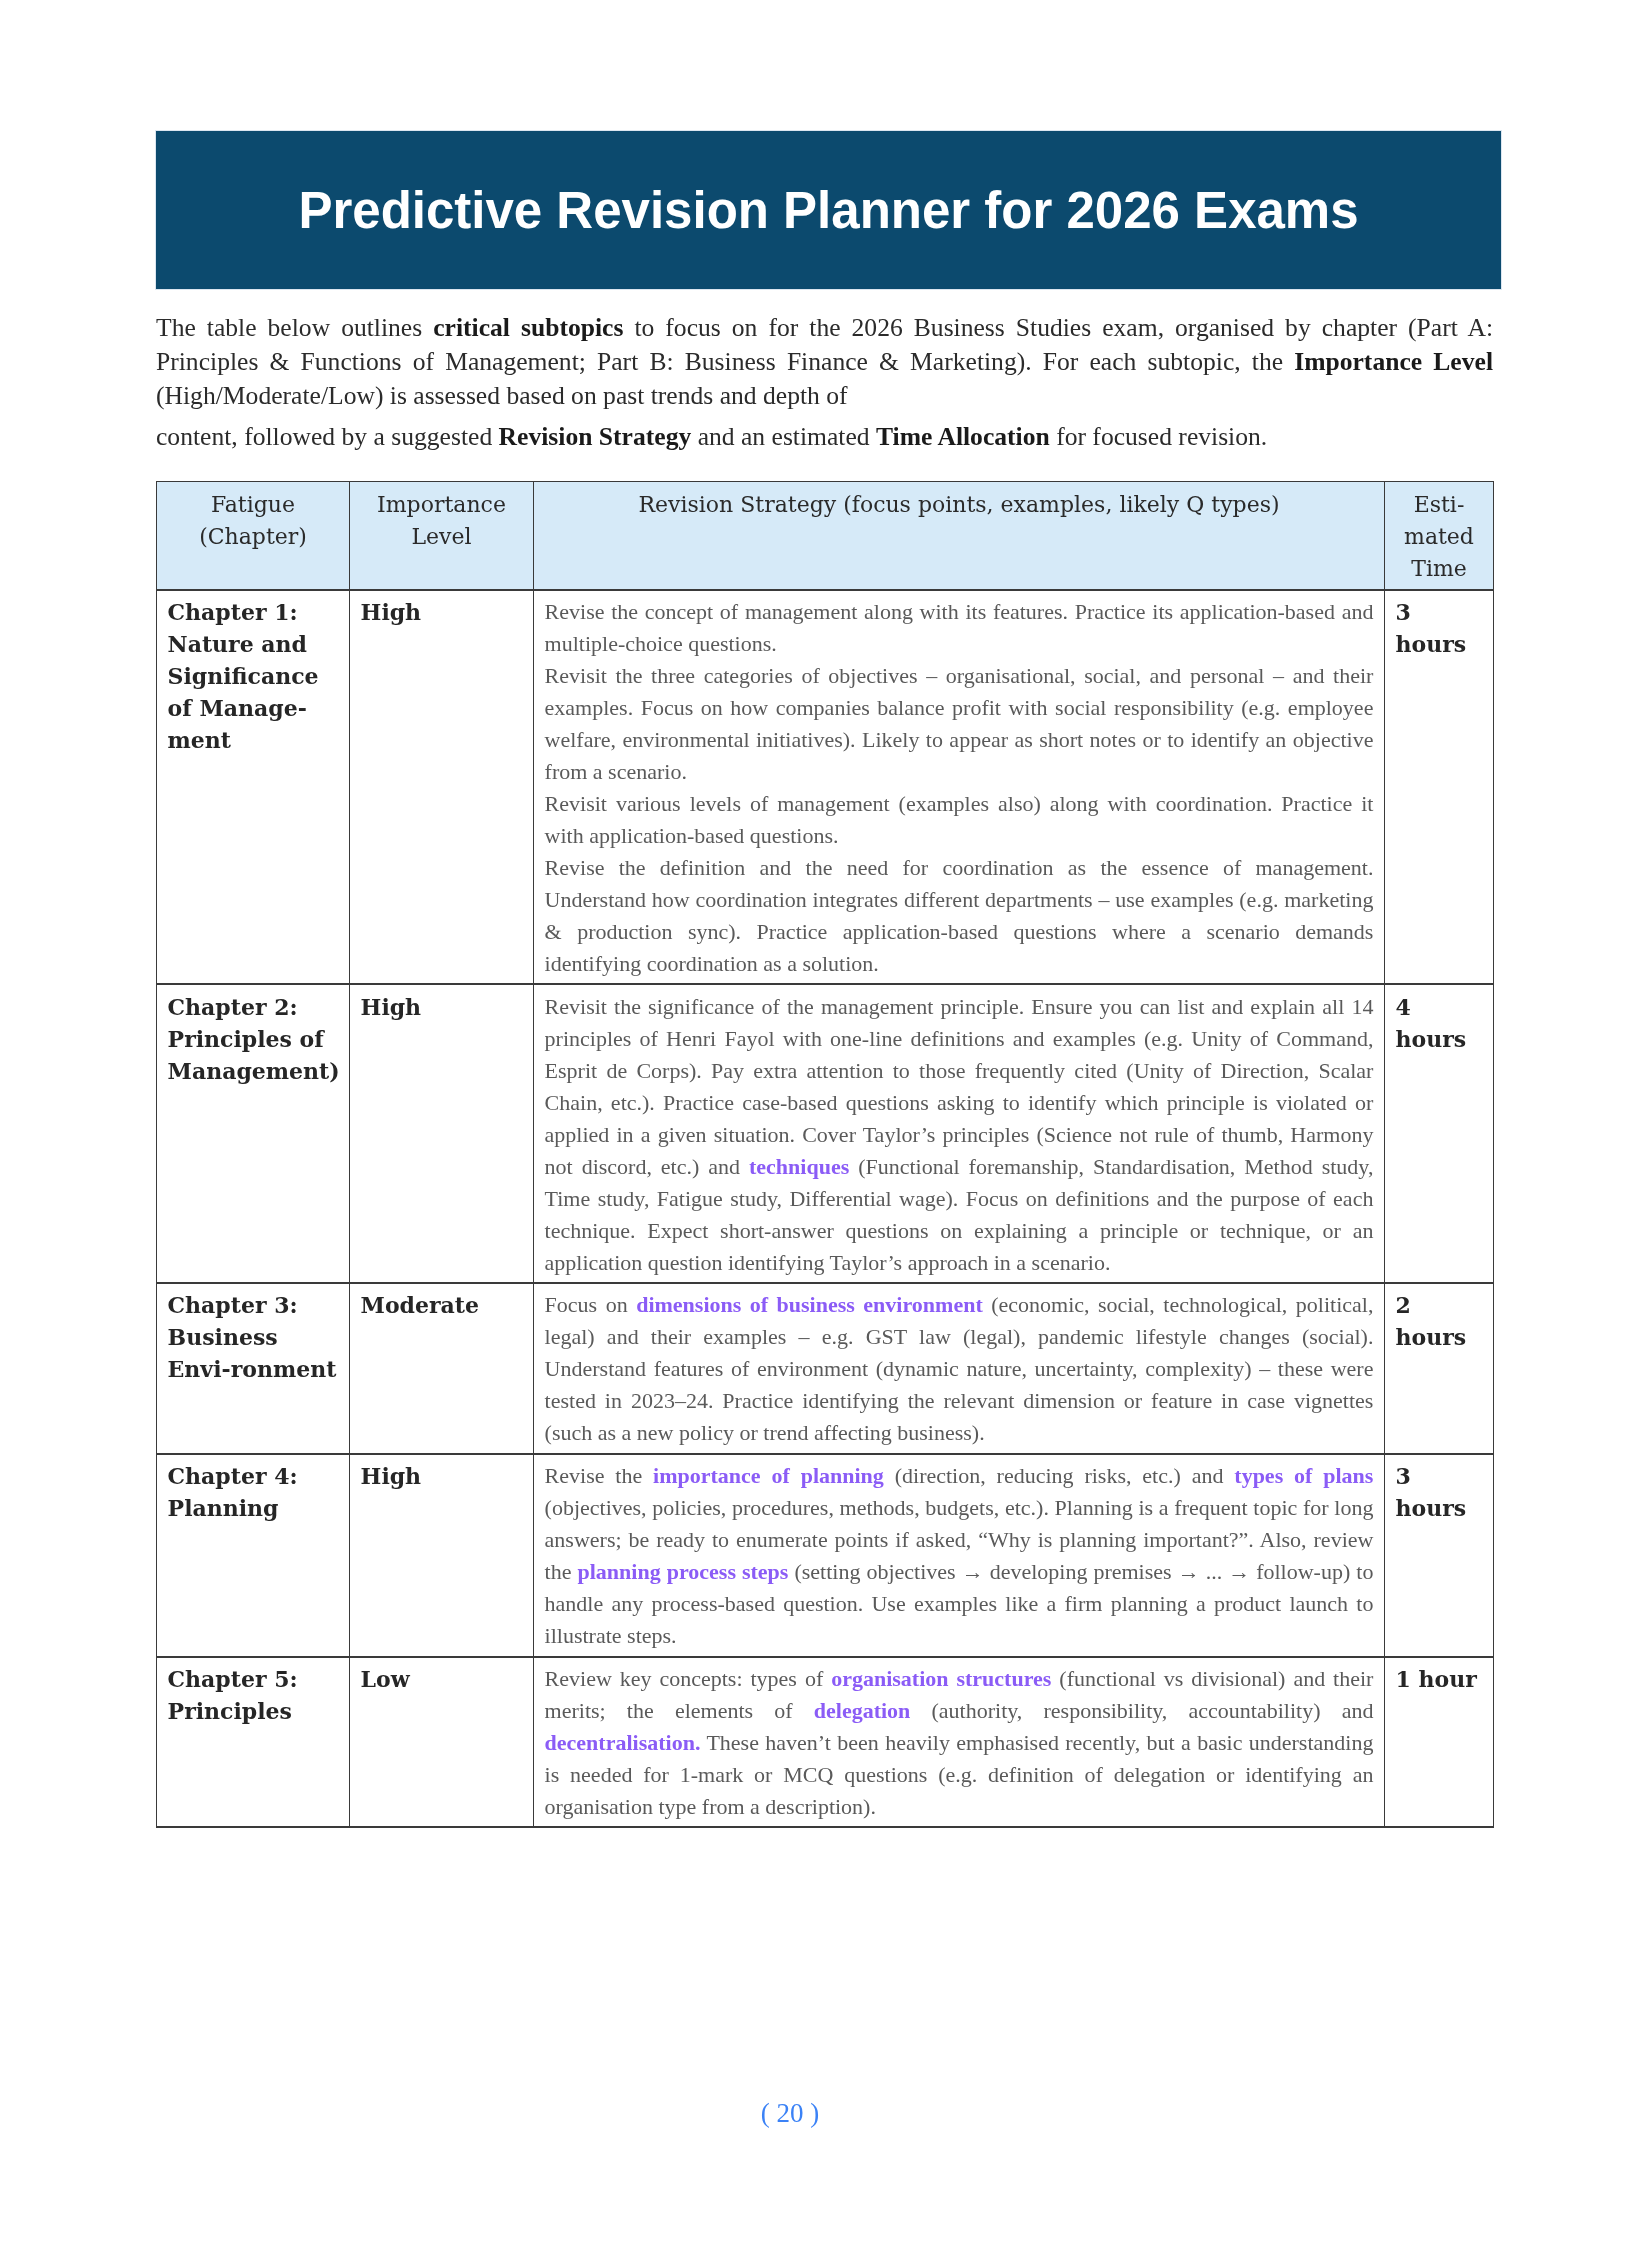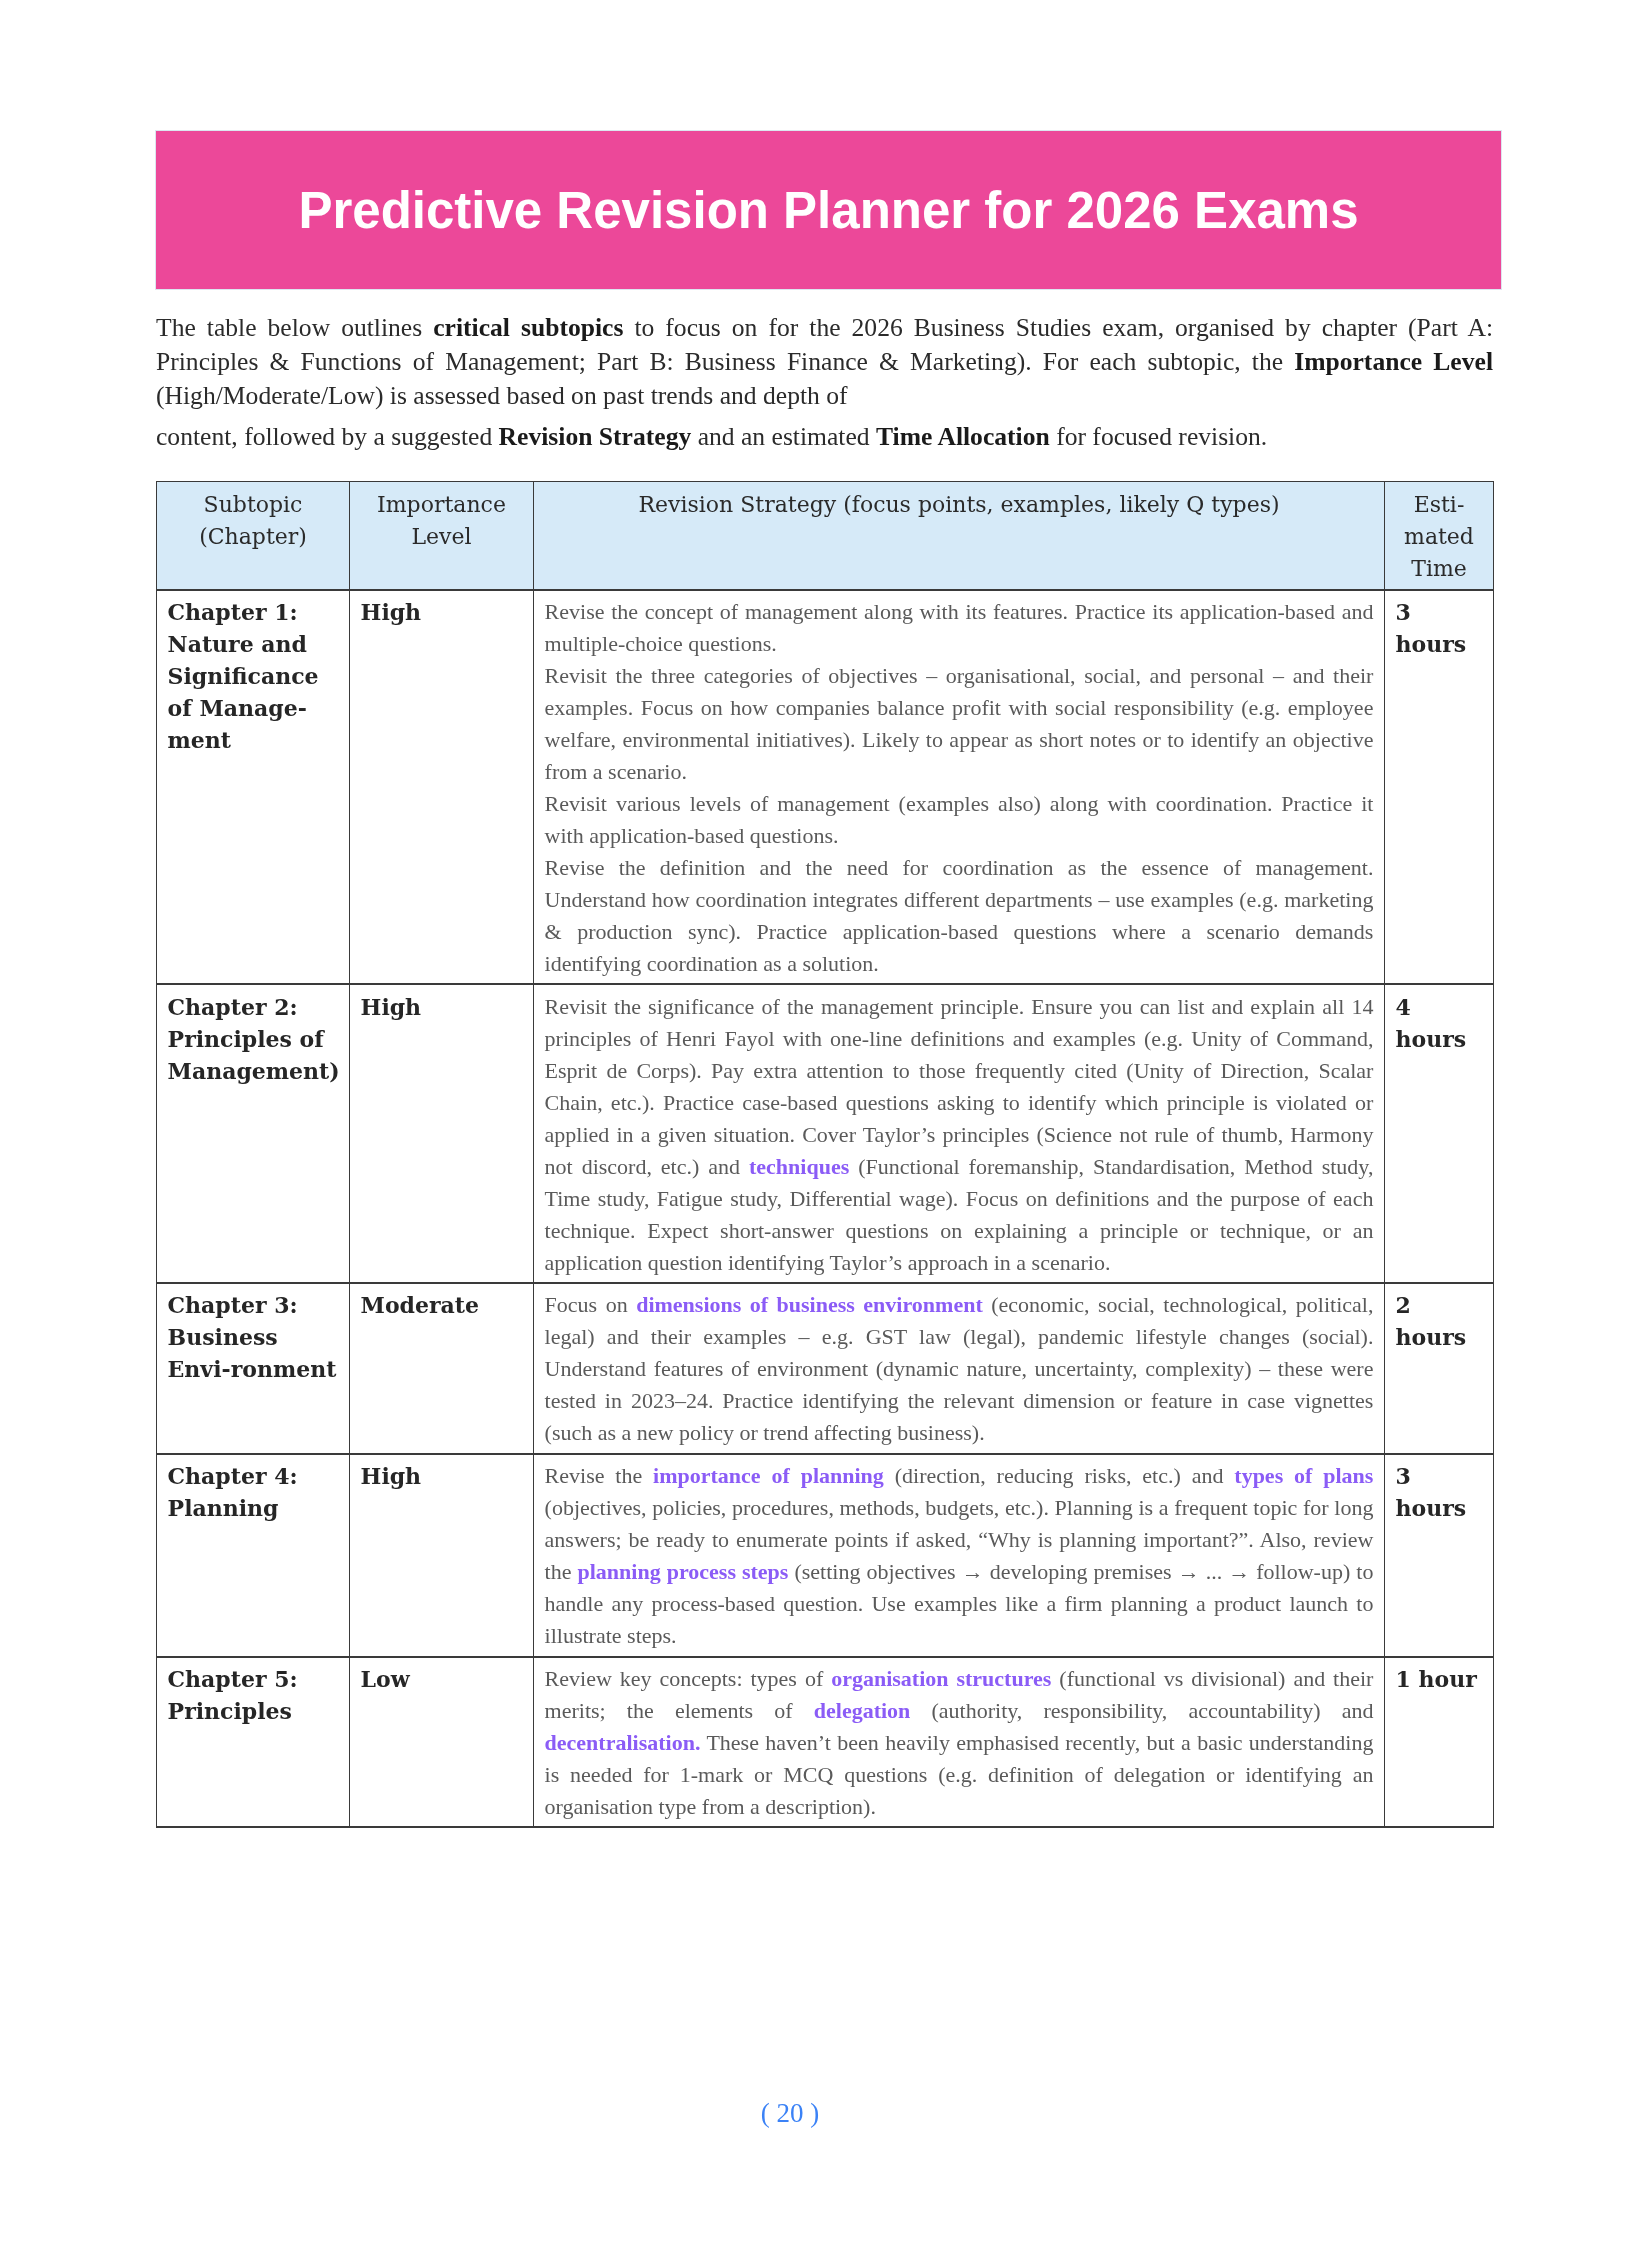--- a/index.html
+++ b/index.html
@@ -1,21 +1,21 @@
 <!DOCTYPE html>
 <html style="font-size:14px"><head>
 <meta charset="utf-8">
 <style>
   html, body { margin: 0; padding: 0; background: #ffffff; }
   body { width: 1643px; height: 2258px; position: relative; overflow: hidden; }
   .page { position: absolute; left: 0; top: 0; width: 1643px; height: 2258px; }
 
   .banner {
     position: absolute; left: 155px; top: 130px; width: 1347px; height: 160px;
-    background: #ec4899; border: 1.8px solid #dce6f0; box-sizing: border-box;
+    background: #0c4a6e; border: 1.8px solid #dce6f0; box-sizing: border-box;
     display: flex; align-items: center; justify-content: center;
   }
   .banner h1 {
     margin: 0; color: #ffffff; font-family: "Liberation Sans", sans-serif;
     font-weight: bold; font-size: 51px; letter-spacing: 0px;
   }
 
   .intro {
     position: absolute; left: 156px; top: 311px; width: 1337px;
     font-family: Liberation Serif, serif; font-size: 25.6px; line-height: 34px;
@@ -67,21 +67,21 @@
 
   <table class="planner">
     <colgroup>
       <col style="width:193px">
       <col style="width:184px">
       <col style="width:851px">
       <col style="width:109px">
     </colgroup>
     <thead>
       <tr>
-        <th><span>Subtopic</span><br><span>(Chapter)</span></th>
+        <th><span>Fatigue</span><br><span>(Chapter)</span></th>
         <th><span>Importance</span><br><span>Level</span></th>
         <th>Revision Strategy (focus points, examples, likely Q types)</th>
         <th><span>Esti-</span><br><span>mated</span><br><span>Time</span></th>
       </tr>
     </thead>
     <tbody>
 
       <tr>
         <td class="sub">Chapter 1: Nature and Significance of Manage-ment</td>
         <td class="imp">High</td>

